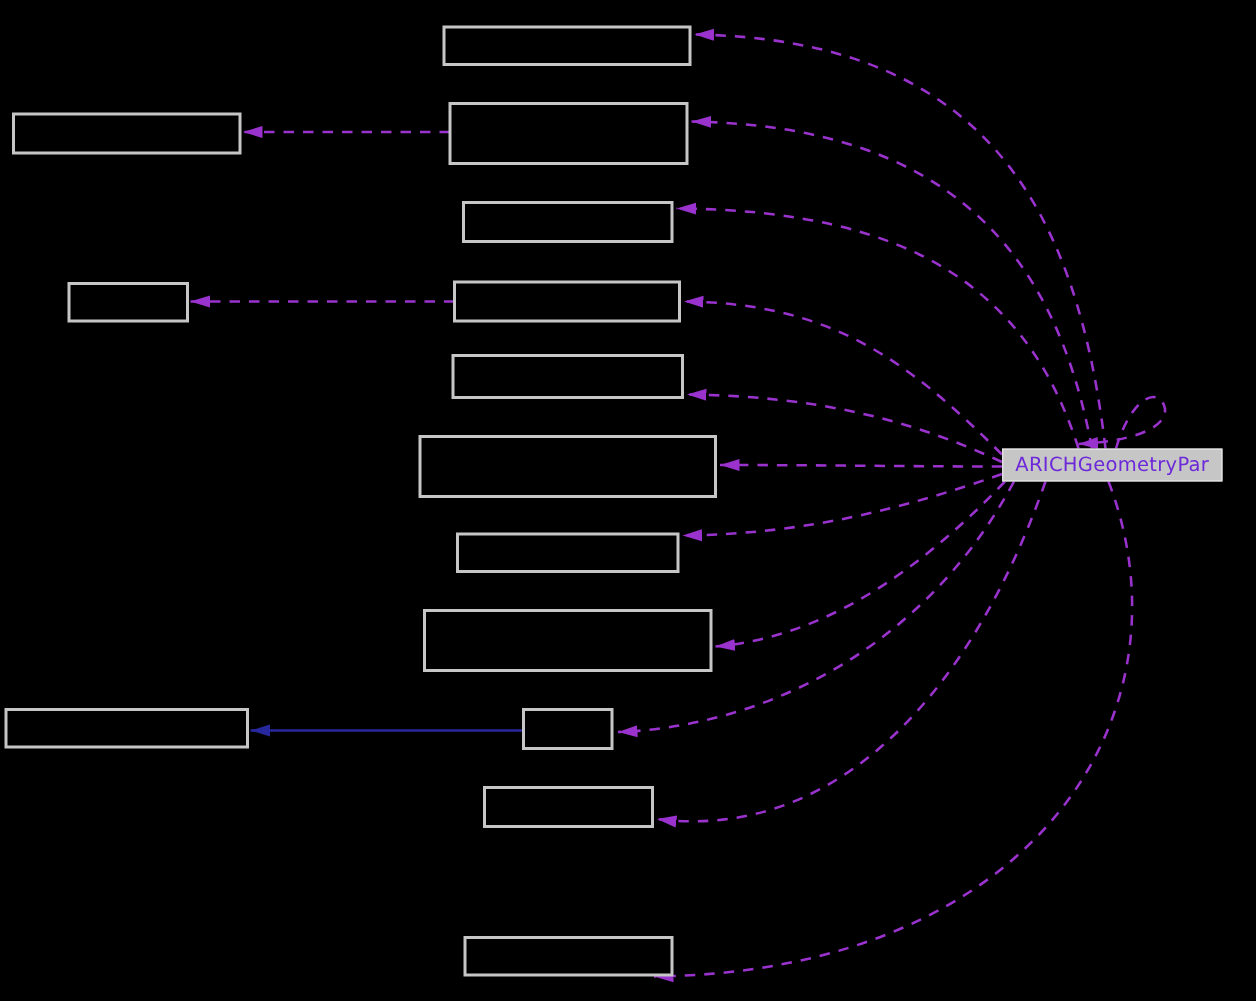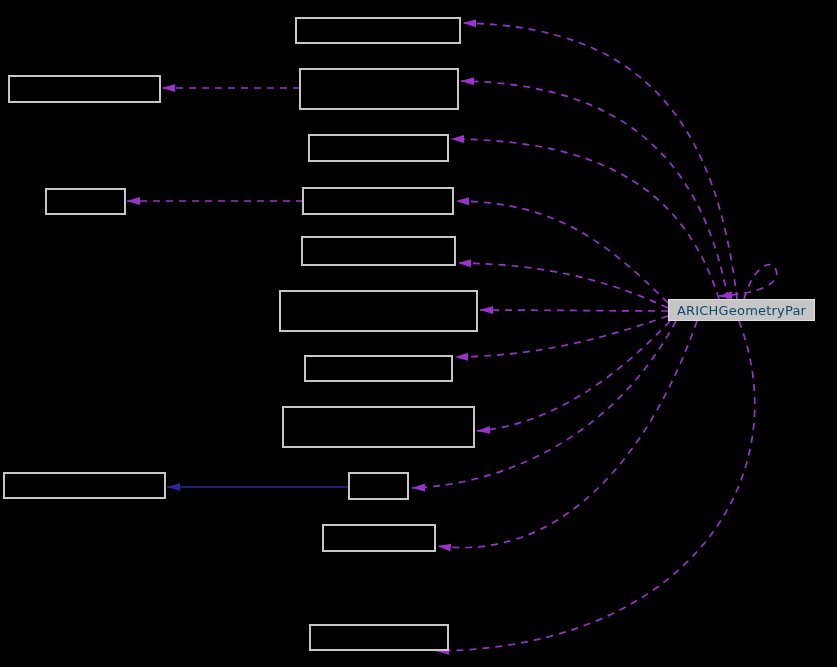--- a/index.html
+++ b/index.html
@@ -86,17 +86,17 @@
         <rect x="280" y="291" width="197" height="40" class="dbox" fill="#000000" stroke="#c6c6c6"></rect>
         <rect x="305" y="356" width="147" height="25" class="dbox" fill="#000000" stroke="#c6c6c6"></rect>
         <rect x="283" y="407" width="191" height="40" class="dbox" fill="#000000" stroke="#c6c6c6"></rect>
         <rect x="4" y="473" width="161" height="25" class="dbox" fill="#000000" stroke="#c6c6c6"></rect>
         <rect x="349" y="473" width="59" height="26" class="dbox" fill="#000000" stroke="#c6c6c6"></rect>
         <rect x="323" y="525" width="112" height="26" class="dbox" fill="#000000" stroke="#c6c6c6"></rect>
         <rect x="310" y="625" width="138" height="25" class="dbox" fill="#000000" stroke="#c6c6c6"></rect>
       </g>
   </svg>
 
-  <div id="central-node" style="background: rgb(198, 198, 198); color: #0c4a6e;">
+  <div id="central-node" style="background: rgb(198, 198, 198); color: #6d28d9;">
     <span>ARICHGeometryPar</span>
   </div>
 
 </div>
 
 </body></html>

